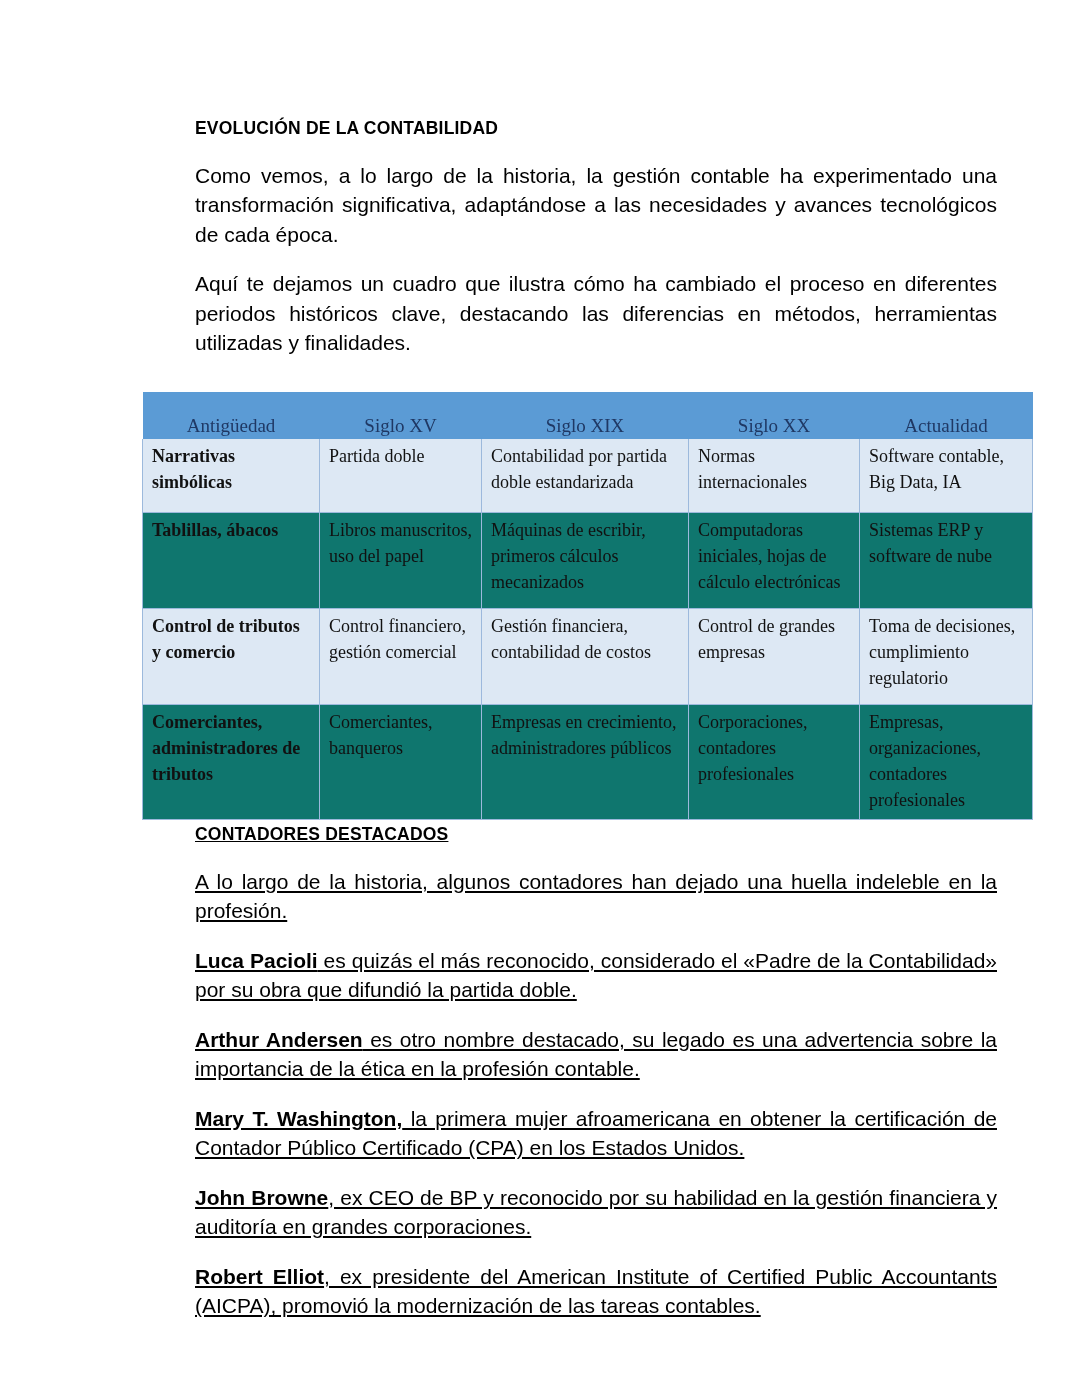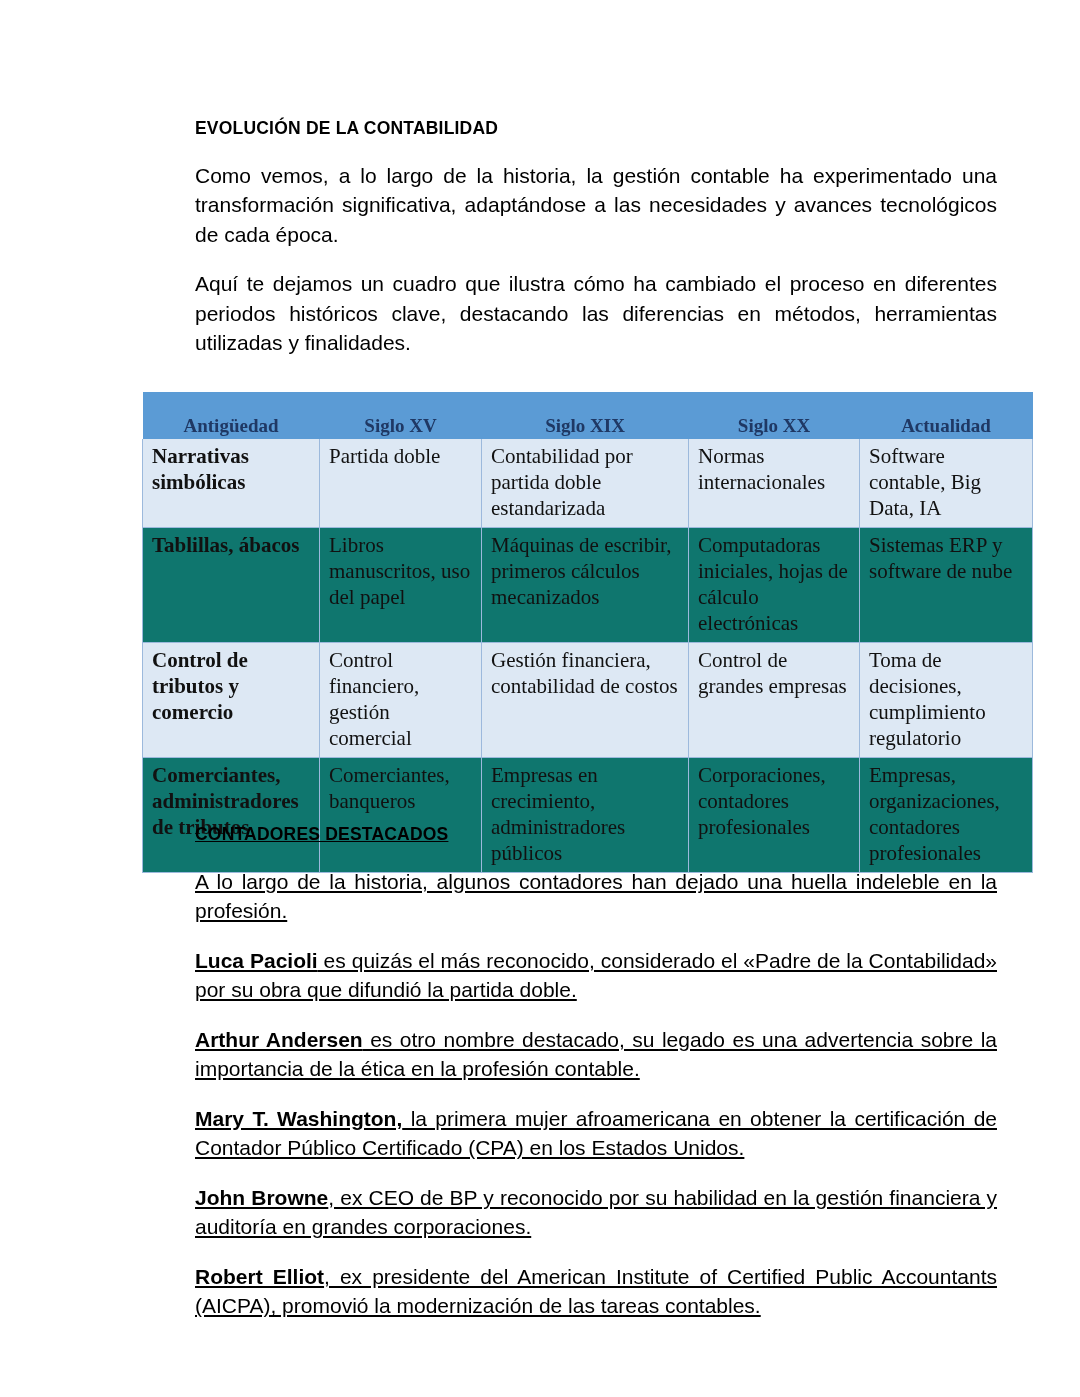--- a/index.html
+++ b/index.html
@@ -72,32 +72,32 @@
   table.evo col.c1 { width: 177px; }
   table.evo col.c2 { width: 162px; }
   table.evo col.c3 { width: 207px; }
   table.evo col.c4 { width: 171px; }
   table.evo col.c5 { width: 173px; }
 
   table.evo thead th {
     background: #5B9BD5;
     color: #1F3864;
     font-family: "Liberation Serif", serif;
-    font-weight: bold;
+    font-weight: normal;
     font-size: 19px;
     text-align: center;
     height: 45px;
     vertical-align: bottom;
     padding: 0 4px 2px 4px;
     border: none;
   }
 
   table.evo tbody td {
     font-family: "Liberation Serif", serif;
-    font-size: 21px;
+    font-size: 18px;
     line-height: 26px;
     color: #111111;
     vertical-align: top;
     padding: 4px 9px 6px 9px;
     border-right: 1px solid #9CB9DC;
     border-bottom: 1px solid #9CB9DC;
   }
   table.evo tbody td:first-child {
     border-left: 1px solid #9CB9DC;
     font-weight: bold;

